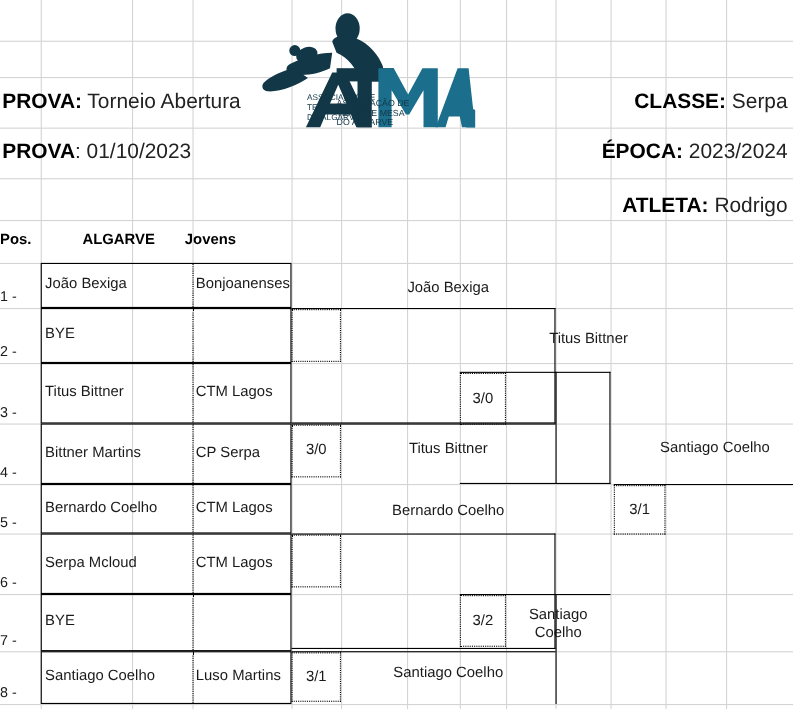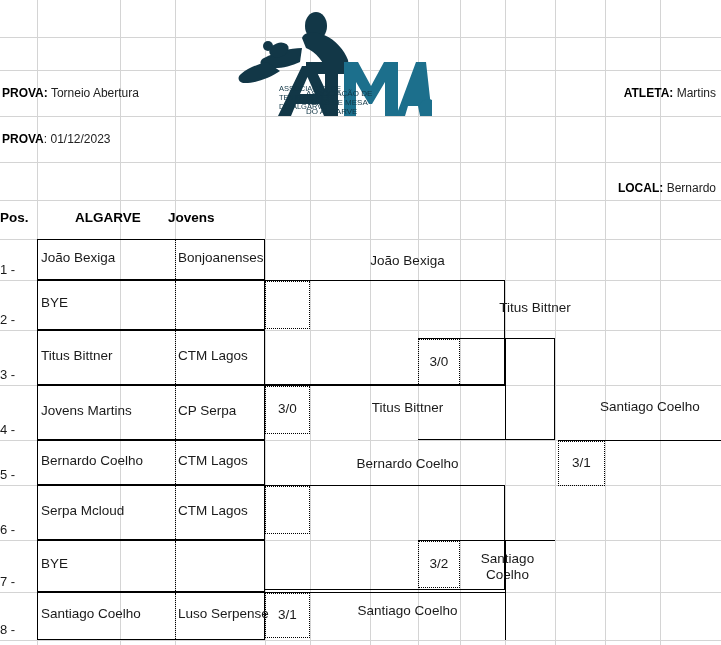--- a/index.html
+++ b/index.html
@@ -15,21 +15,21 @@
     background:#ffffff;
   }
   
   .gridline{position:absolute;background:#d4d4d4;}
   .gv{width:1px;}
   .gh{height:1px;}
 
   
   .hdr{
     position:absolute;
-    font-size:12px;
+    font-size:19px;
     color:#222222;
     white-space:nowrap;
     line-height:16px;
   }
   .hdr b{color:#000000;font-weight:bold;}
   .hdr.right{text-align:right;}
 
   
   #logo{position:absolute;left:232px;top:4px;width:200px;height:112px;}
   #logo svg{display:block;}
@@ -145,29 +145,33 @@
     <span>ASSOCIAÇÃO DE</span><br>
     <span>TENIS DE MESA</span><br>
     <span>DO ALGARVE</span>
   </div>
 
   <div class="hdr" style="left:2px;top:85px;">
     <b>PROVA:</b>
     <span>Torneio Abertura</span>
   </div>
   <div class="hdr" style="left:2px;top:131px;">
-    <b>PROVA</b><span>: 01/12/2023</span>
+    <b>PROVA</b><span>: 01/10/2023</span>
   </div>
   <div class="hdr right" style="right:5px;top:85px;">
+    <b>CLASSE:</b>
+    <span>Serpa</span>
+  </div>
+  <div class="hdr right" style="right:5px;top:131px;">
+    <b>ÉPOCA:</b>
+    <span>2023/2024</span>
+  </div>
+  <div class="hdr right" style="right:5px;top:180px;">
     <b>ATLETA:</b>
-    <span>Martins</span>
-  </div>
-  <div class="hdr right" style="right:5px;top:180px;">
-    <b>LOCAL:</b>
-    <span>Bernardo</span>
+    <span>Rodrigo</span>
   </div>
 
   <div class="colhead" style="left:0px;top:210px;">Pos.</div>
   <div class="colhead" style="left:75px;top:210px;">ALGARVE</div>
   <div class="colhead" style="left:168px;top:210px;">Jovens</div>
 
   <div id="bracket">
       <div class="bx bt bb bl br" style="left: 37px; top: 239px; width: 228px; height: 41px;"></div>
       <div class="dotv" style="left: 175px; top: 240px; height: 39px;"></div>
       <div class="nm" style="left: 41px; top: 249.5px;">João Bexiga</div>
@@ -177,41 +181,41 @@
       <div class="dotv" style="left: 175px; top: 281px; height: 48px;"></div>
       <div class="nm" style="left: 41px; top: 295px;">BYE</div>
       <div class="pos" style="left: 0px; top: 312px;">2 -</div>
       <div class="bx bt bb bl br" style="left: 37px; top: 330px; width: 228px; height: 55px;"></div>
       <div class="dotv" style="left: 175px; top: 331px; height: 53px;"></div>
       <div class="nm" style="left: 41px; top: 347.5px;">Titus Bittner</div>
       <div class="nm" style="left: 178px; top: 347.5px;">CTM Lagos</div>
       <div class="pos" style="left: 0px; top: 367px;">3 -</div>
       <div class="bx bt bb bl br" style="left: 37px; top: 385px; width: 228px; height: 55px;"></div>
       <div class="dotv" style="left: 175px; top: 386px; height: 53px;"></div>
-      <div class="nm" style="left: 41px; top: 402.5px;">Jovens Martins</div>
+      <div class="nm" style="left: 41px; top: 402.5px;">Bittner Martins</div>
       <div class="nm" style="left: 178px; top: 402.5px;">CP Serpa</div>
       <div class="pos" style="left: 0px; top: 422px;">4 -</div>
       <div class="bx bt bb bl br" style="left: 37px; top: 440px; width: 228px; height: 45px;"></div>
       <div class="dotv" style="left: 175px; top: 441px; height: 43px;"></div>
       <div class="nm" style="left: 41px; top: 452.5px;">Bernardo Coelho</div>
       <div class="nm" style="left: 178px; top: 452.5px;">CTM Lagos</div>
       <div class="pos" style="left: 0px; top: 467px;">5 -</div>
       <div class="bx bt bb bl br" style="left: 37px; top: 485px; width: 228px; height: 55px;"></div>
       <div class="dotv" style="left: 175px; top: 486px; height: 53px;"></div>
       <div class="nm" style="left: 41px; top: 502.5px;">Serpa Mcloud</div>
       <div class="nm" style="left: 178px; top: 502.5px;">CTM Lagos</div>
       <div class="pos" style="left: 0px; top: 522px;">6 -</div>
       <div class="bx bt bb bl br" style="left: 37px; top: 540px; width: 228px; height: 52px;"></div>
       <div class="dotv" style="left: 175px; top: 541px; height: 50px;"></div>
       <div class="nm" style="left: 41px; top: 556px;">BYE</div>
       <div class="pos" style="left: 0px; top: 574px;">7 -</div>
       <div class="bx bt bb bl br" style="left: 37px; top: 592px; width: 228px; height: 48px;"></div>
       <div class="dotv" style="left: 175px; top: 593px; height: 46px;"></div>
       <div class="nm" style="left: 41px; top: 606px;">Santiago Coelho</div>
-      <div class="nm" style="left: 178px; top: 606px;">Luso Serpense</div>
+      <div class="nm" style="left: 178px; top: 606px;">Luso Martins</div>
       <div class="pos" style="left: 0px; top: 622px;">8 -</div>
       <div class="bx bt bb br" style="left: 265px; top: 280px; width: 240px; height: 105px;"></div>
       <div class="bx bt" style="left: 265px; top: 385px; width: 240px; height: 0px;"></div>
       <div class="bx bt bb br" style="left: 265px; top: 485px; width: 240px; height: 105px;"></div>
       <div class="bx bt" style="left: 265px; top: 592px; width: 240px; height: 0px;"></div>
       <div class="dot" style="left: 265px; top: 281px; width: 45px; height: 48px;"></div>
       <div class="dot" style="left: 265px; top: 386px; width: 45px; height: 48px;"></div>
       <div class="sc" style="left: 265px; top: 401px; width: 45px;">3/0</div>
       <div class="dot" style="left: 265px; top: 486px; width: 45px; height: 48px;"></div>
       <div class="dot" style="left: 265px; top: 593px; width: 45px; height: 45px;"></div>

